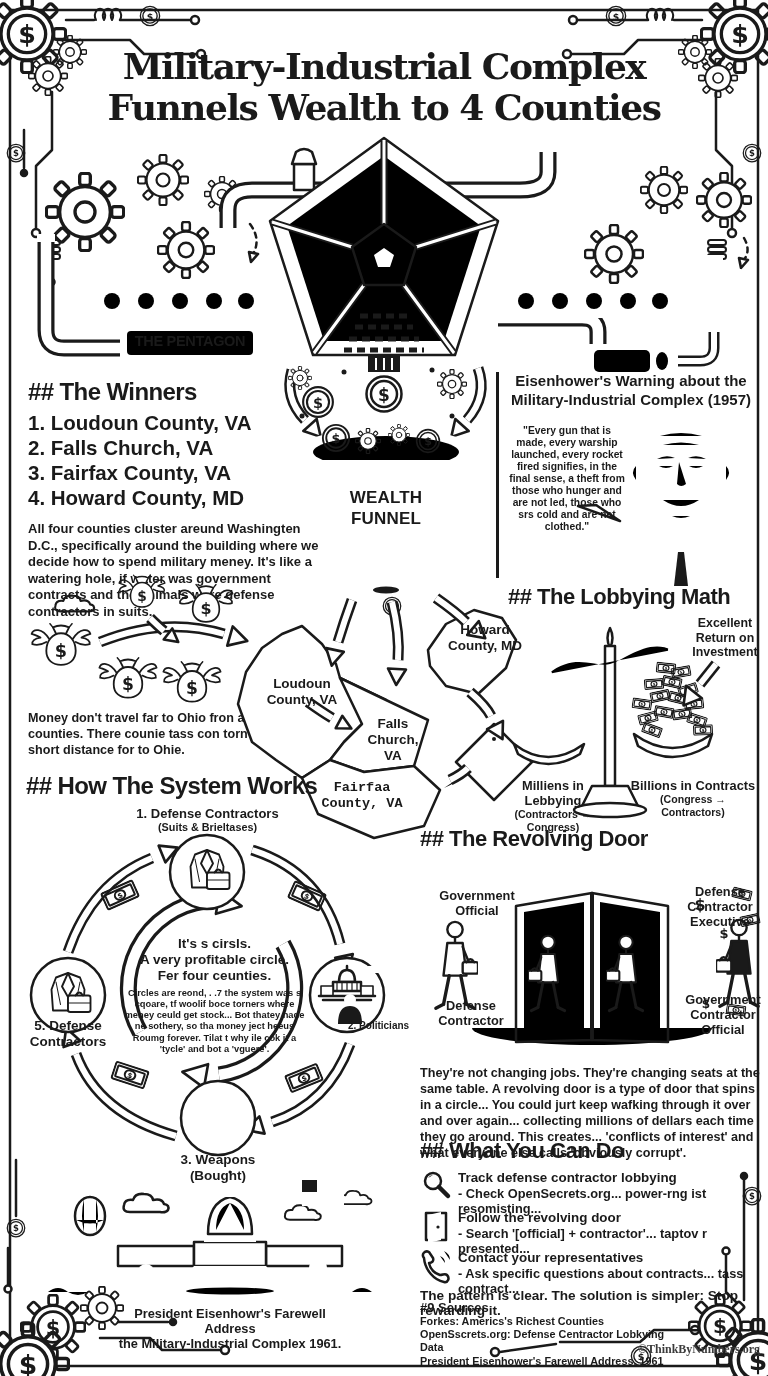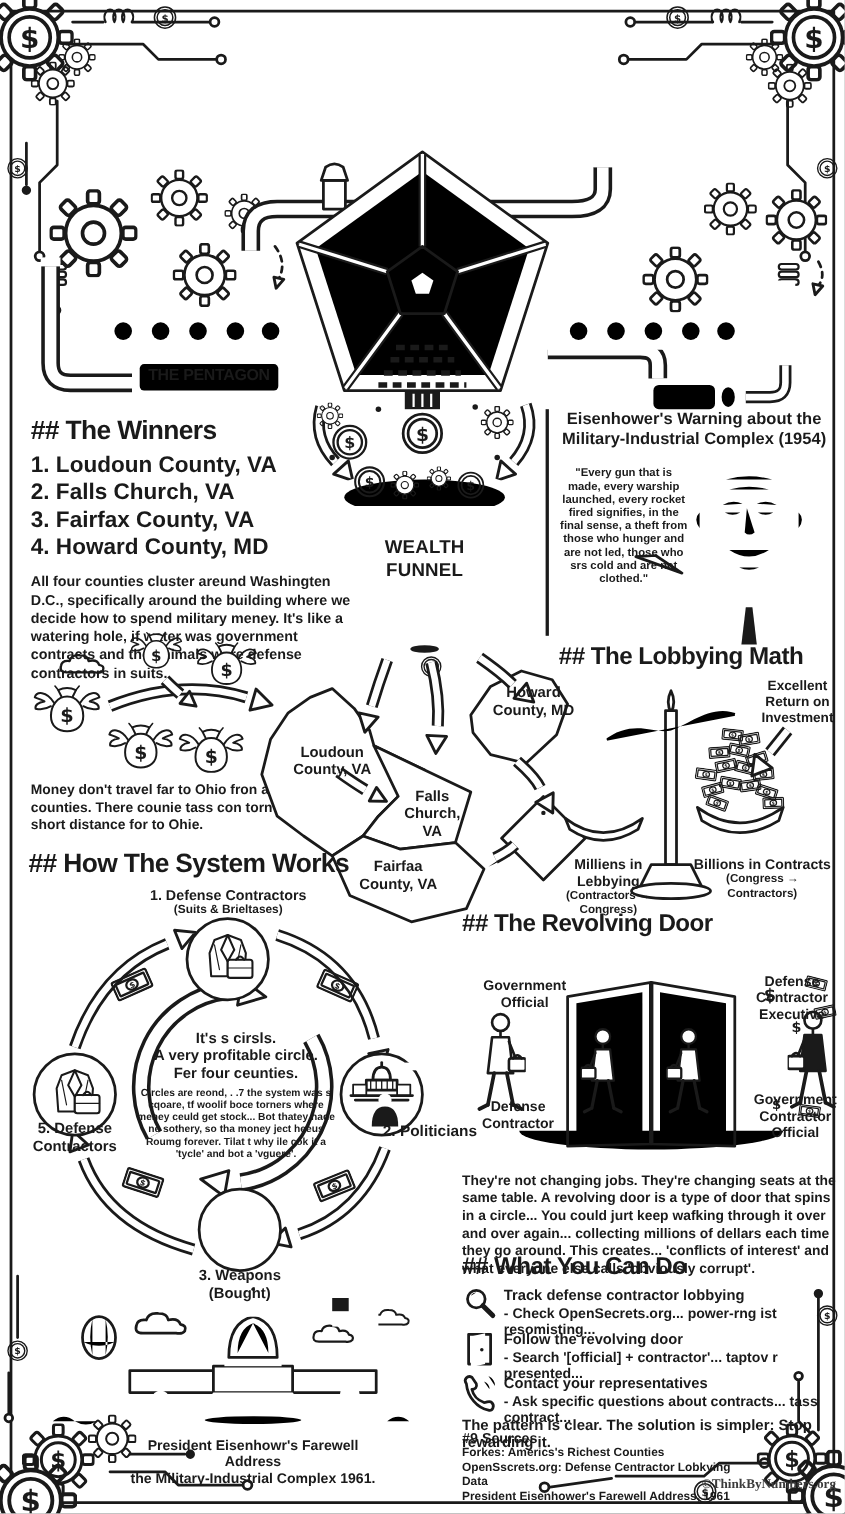--- a/index.html
+++ b/index.html
@@ -205,20 +205,24 @@
       <path d="M726,1256 L726,1292 L736,1302"></path>
           <circle cx="726" cy="1251" r="3.5" fill="#fff"></circle>
     </g>
     <use href="#coin" x="742" y="1186" width="20" height="20"></use>
     <use href="#coin" x="630" y="1345" width="22" height="22"></use>
     <use href="#gearS" x="688" y="1294" width="64" height="64"></use>
     <use href="#gearS" x="716" y="1318" width="84" height="84"></use>
   </g>
 </svg>
 
+<div class="t h1" style="left:34px;top:46px;width:700px;">
+  <div>Military-Industrial Complex</div>
+  <div>Funnels Wealth to 4 Counties</div>
+</div>
 
 <svg viewBox="0 132 768 250" style="left:0;top:132px;width:768px;height:250px">
 
   <use href="#gearT" x="45" y="172" width="80" height="80"></use>
   <use href="#gearT" x="137" y="154" width="52" height="52"></use>
   <use href="#gearT" x="204" y="176" width="36" height="36"></use>
   <use href="#gearT" x="157" y="221" width="58" height="58"></use>
   <path class="s" stroke-width="2.5" stroke-dasharray="5,5" d="M250,224 Q262,240 252,256"></path>
   <path class="ah" d="M249,252 L251,262 L258,254 Z"></path>
 
@@ -314,21 +318,21 @@
   <div>1. Loudoun County, VA</div>
   <div>2. Falls Church, VA</div>
   <div>3. Fairfax County, VA</div>
   <div>4. Howard County, MD</div>
 </div>
 <div class="t p13" style="left:28px;top:521px;width:304px;">All four counties cluster areund Washingten D.C., specifically around the building where we decide how to spend military meney. It's like a watering hole, if water was government contracts and the animals were defense contractors in suits.</div>
 
 <div class="abs" style="left:496px;top:372px;width:3px;height:206px;background:#1a1a1a;"></div>
 <div class="t ctr" style="left:502px;top:372px;width:258px;font-size:15px;line-height:1.25;">
   <div>Eisenhower's Warning about the</div>
-  <div>Military-Industrial Complex (1954)</div>
+  <div>Military-Industrial Complex (1957)</div>
 </div>
 <svg viewBox="498 408 266 180" style="left:498px;top:408px;width:266px;height:180px">
   <g>
     <rect x="502" y="420" width="130" height="86" rx="14" class="s3 fw"></rect>
     <path class="s fw" stroke-width="2.6" d="M596,505 L620,521 L578,506 Z"></path>
   </g>
   <g>
     <path class="s3 fw" d="M681,420 C655,420 638,440 638,470 C638,502 656,526 681,528 C706,526 724,502 724,470 C724,440 707,420 681,420 Z"></path>
     <path class="s2" d="M636,466 Q630,472 636,480 M726,466 Q732,472 726,480"></path>
     <path class="s2" d="M660,436 Q681,430 702,436 M663,445 Q681,440 699,445"></path>
@@ -447,21 +451,21 @@
 </div>
 <div class="t lbl14" style="left:438px;top:622px;width:94px;">
   <div>Howard</div>
   <div>County, MD</div>
 </div>
 <div class="t lbl14" style="left:360px;top:716px;width:66px;">
   <div>Falls</div>
   <div>Church,</div>
   <div>VA</div>
 </div>
-<div class="t lbl14" style="left:312px;top:780px;width:100px;">
+<div class="t lbl14" style="left:312px;top:780px;width:100px;font-family:Liberation Mono, monospace;">
   <div>Fairfaa</div>
   <div>County, VA</div>
 </div>
 
 <div class="t h2b" style="left:508px;top:584px;">## The Lobbying Math</div>
 <div class="t lbl13" style="left:686px;top:616px;width:78px;font-size:12.4px;">
   <div>Excellent</div>
   <div>Return on</div>
   <div>Investment</div>
 </div>
@@ -573,21 +577,21 @@
           <circle cx="48" cy="50" r="3.2" class="s1 fw"></circle>
     </g>
   </g>
   <circle cx="68" cy="995" r="37" class="s fw" stroke-width="3.4"></circle>
   <use href="#suitcase" x="38" y="967" width="60" height="60"></use>
 </svg>
 <div class="t" style="left:115px;top:806px;width:185px;text-align:center;">
   <div style="font-size:13px;">1. Defense Contractors</div>
   <div style="font-size:10.8px;">(Suits &amp; Brieltases)</div>
 </div>
-<div class="t" style="left:348px;top:1020px;width:90px;font-size:14px;">2. Politicians</div>
+<div class="t" style="left:348px;top:1020px;width:90px;font-size:10px;">2. Politicians</div>
 <div class="t lbl14" style="left:158px;top:1152px;width:120px;">
   <div>3. Weapons</div>
   <div>(Bought)</div>
 </div>
 <div class="t lbl14" style="left:12px;top:1018px;width:112px;">
   <div>5. Defense</div>
   <div>Contractors</div>
 </div>
 <div class="t ctr" style="left:122px;top:936px;width:185px;">
   <div style="font-size:13.5px;line-height:16px;">It's s cirsls.</div>

